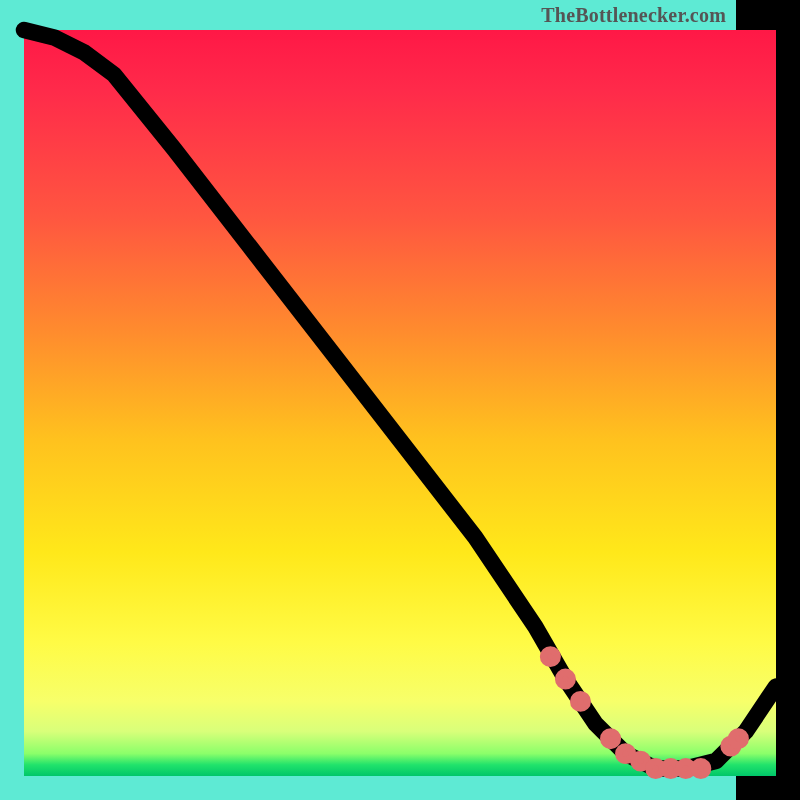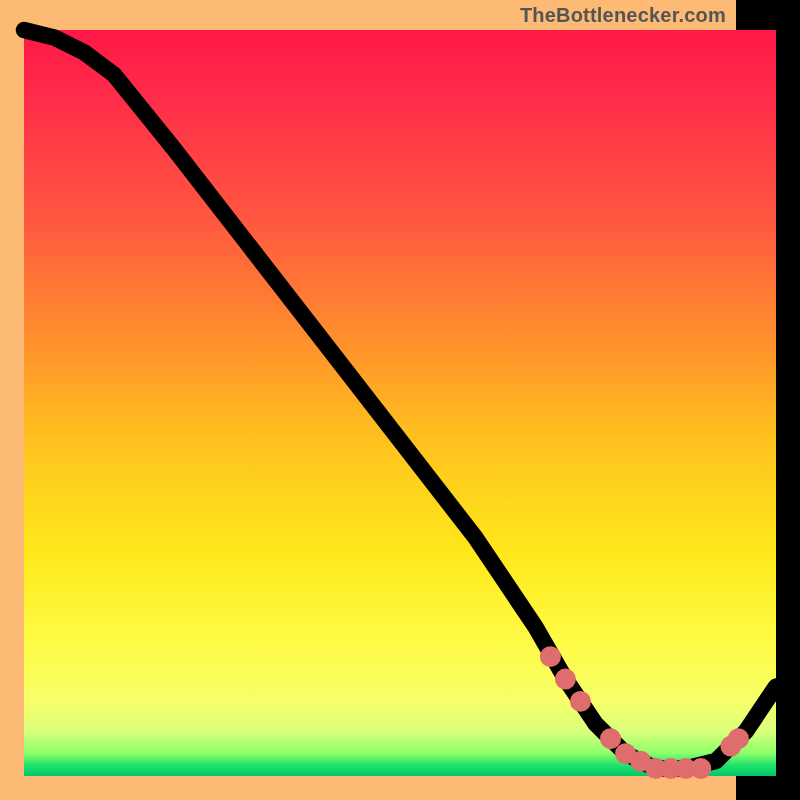--- a/index.html
+++ b/index.html
@@ -8,21 +8,22 @@
     width: 800px;
     height: 800px;
     background: #000;
     overflow: hidden;
     font-family: Arial, Helvetica, sans-serif;
   }
   .frame {
     position: relative;
     width: 736px;
     height: 800px;
-    background: #fdba74;
+    background: #5eead4;
+    font-family: Liberation Serif, serif;
   }
   .watermark {
     position: absolute;
     top: 4px;
     right: 10px;
     color: #555;
     font-size: 20px;
     font-weight: 600;
     letter-spacing: 0.2px;
     user-select: none;

